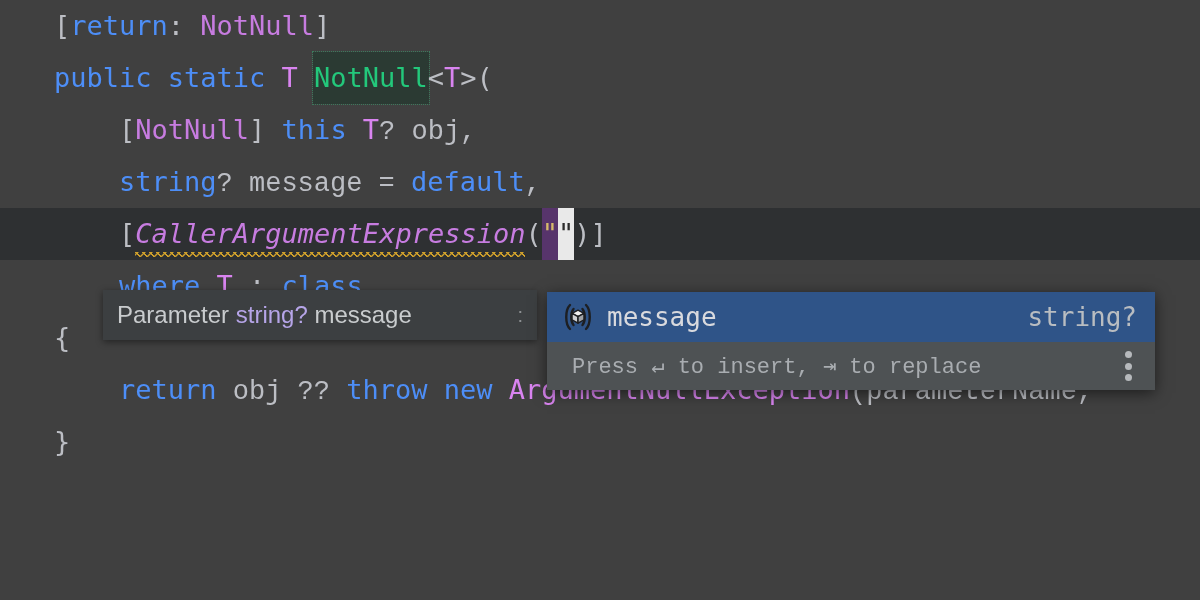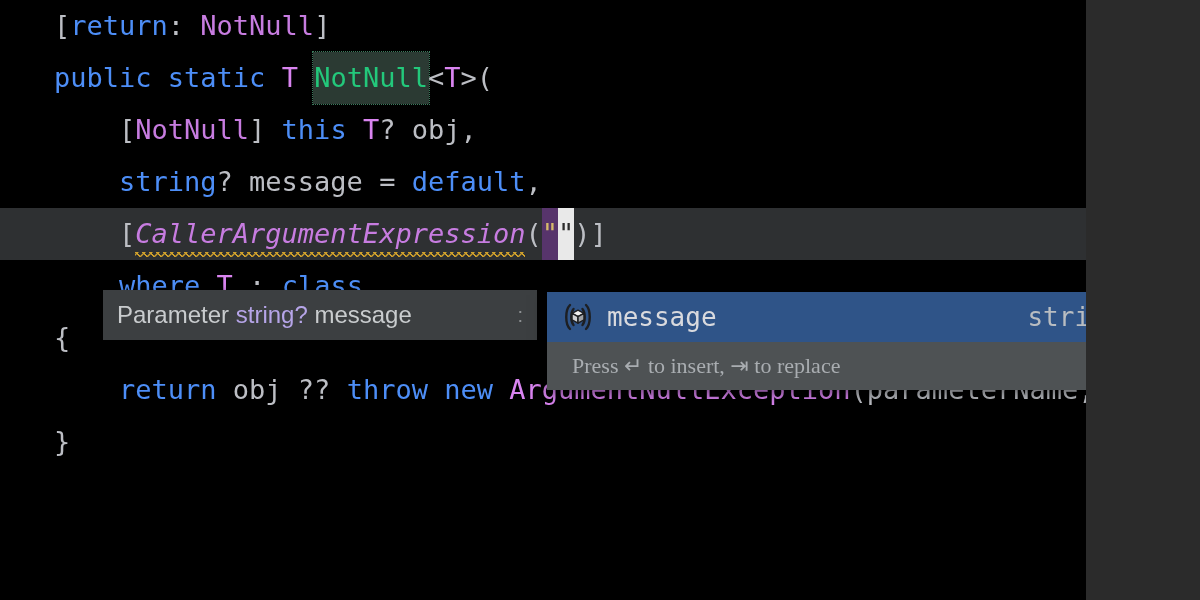--- a/index.html
+++ b/index.html
@@ -9,23 +9,23 @@
   }
   body {
     width: 1200px;
     height: 600px;
     overflow: hidden;
     font-family: "DejaVu Sans Mono", monospace;
   }
 
   #editor {
     position: relative;
-    width: 1086px;
+    width: 1200px;
     height: 600px;
-    background: #000000;
+    background: #404040;
     overflow: hidden;
   }
 
   
   .code {
     position: absolute;
     left: 0;
     top: 0;
     width: 1200px;
     font-family: "DejaVu Sans Mono", monospace;
@@ -41,21 +41,21 @@
     color: #bcbec4;
   }
   .line.current {
     background: #2e3032;
   }
 
   
   .kw      { color: #4d8ef7; }
   .type    { color: #d984f0; }
   .attr    { color: #c77ce0; }
-  .plain   { color: #bcbec4; }
+  .plain   { color: #bcbec4; font-family: Liberation Mono, monospace; }
   .punct   { color: #bcbec4; }
   .mdecl   { color: #23c87b; }
   .str     { color: #d6ba6a; }
 
   
   .decl-box {
     display: inline-block;
     background: #2b3a33;
     outline: 1px dotted #3b7a5c;
     padding: 0 1px;
@@ -159,21 +159,21 @@
   .cmp-row.selected .cmp-type { color: #b9bdc1; }
 
   #cmp-hint {
     position: relative;
     height: 48px;
     display: flex;
     align-items: center;
     padding: 0 14px 0 25px;
     box-sizing: border-box;
     background: #4e5254;
-    font-family: Liberation Serif, serif;
+    font-family: Liberation Mono, monospace;
     font-size: 22px;
     color: #a9adb1;
   }
   #cmp-hint .hint-text { white-space: pre; }
   #kebab {
     margin-left: auto;
     width: 26px;
     height: 34px;
     display: flex;
     flex-direction: column;

